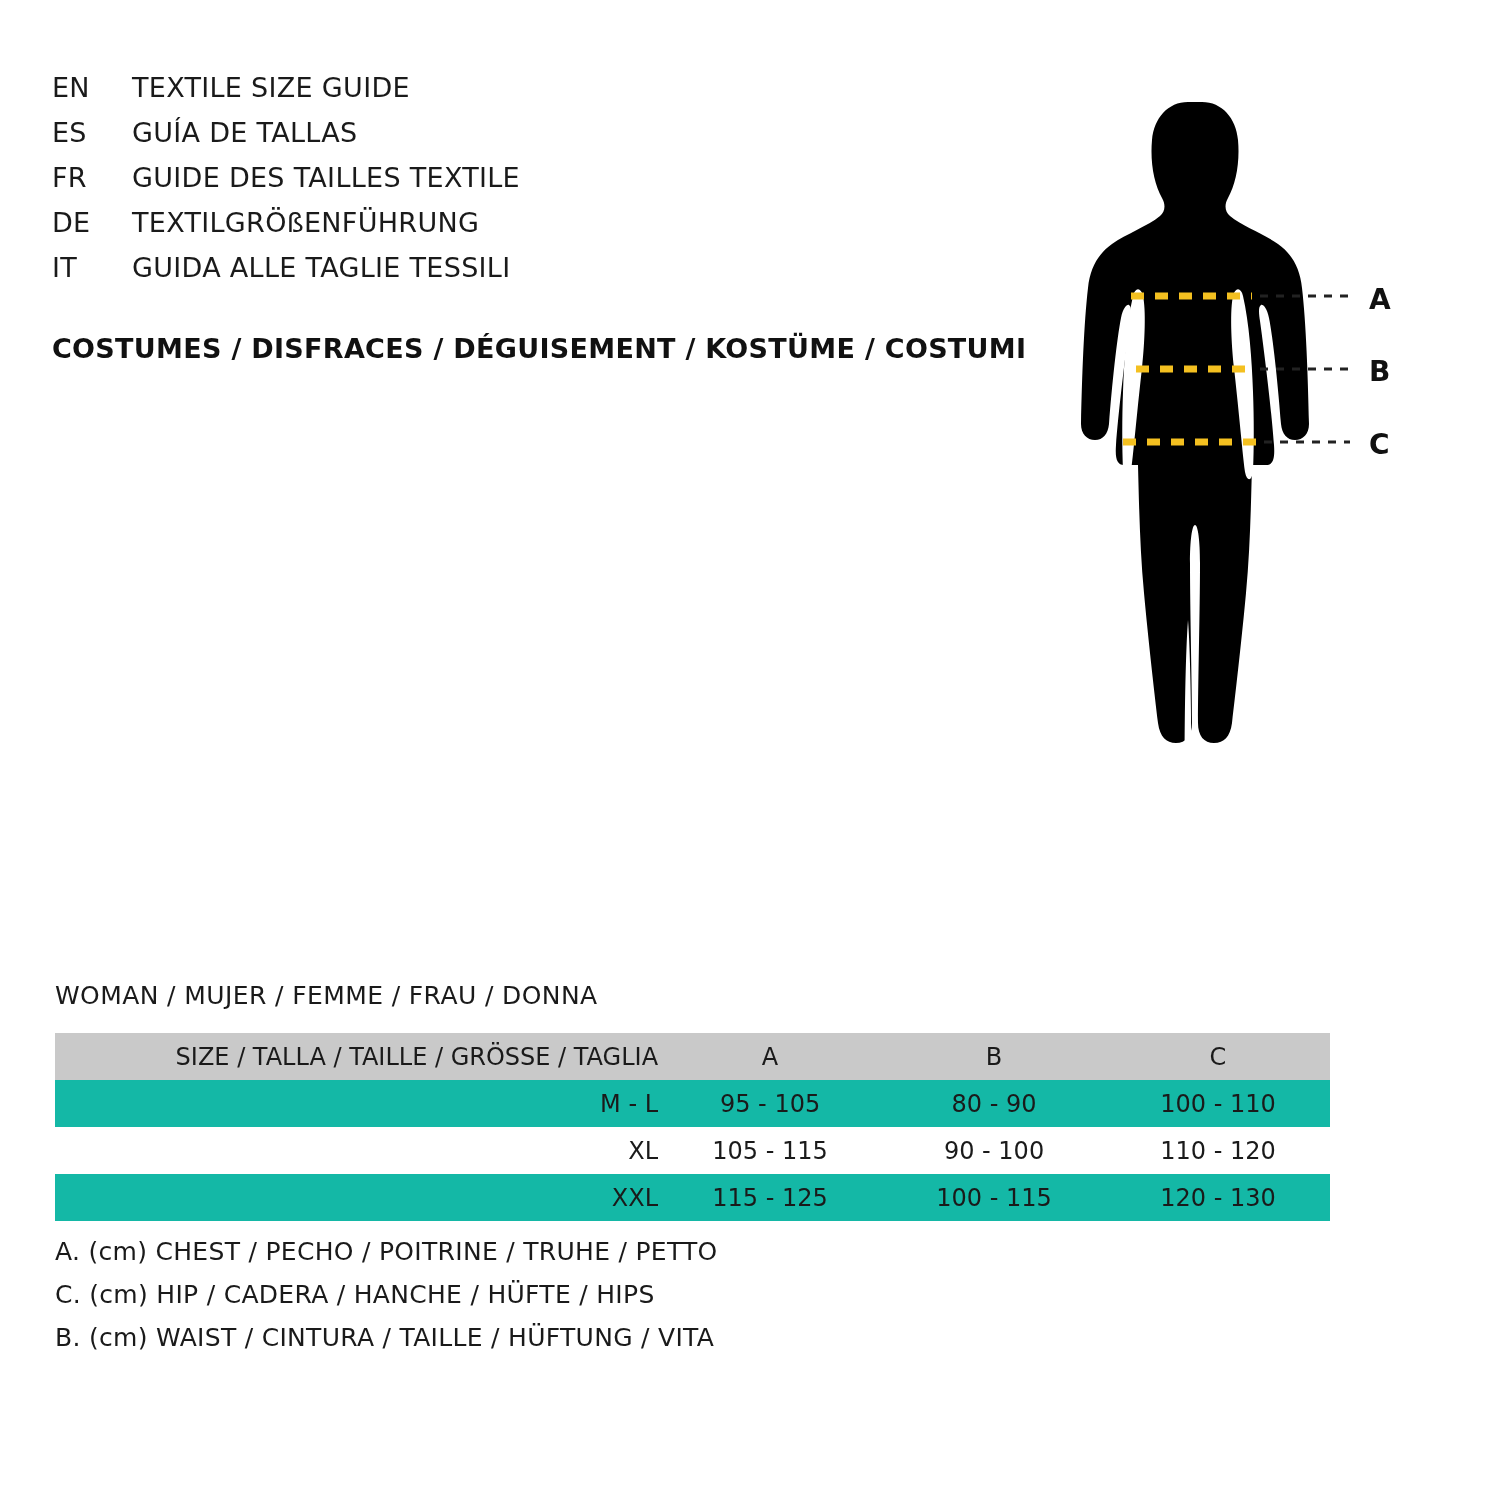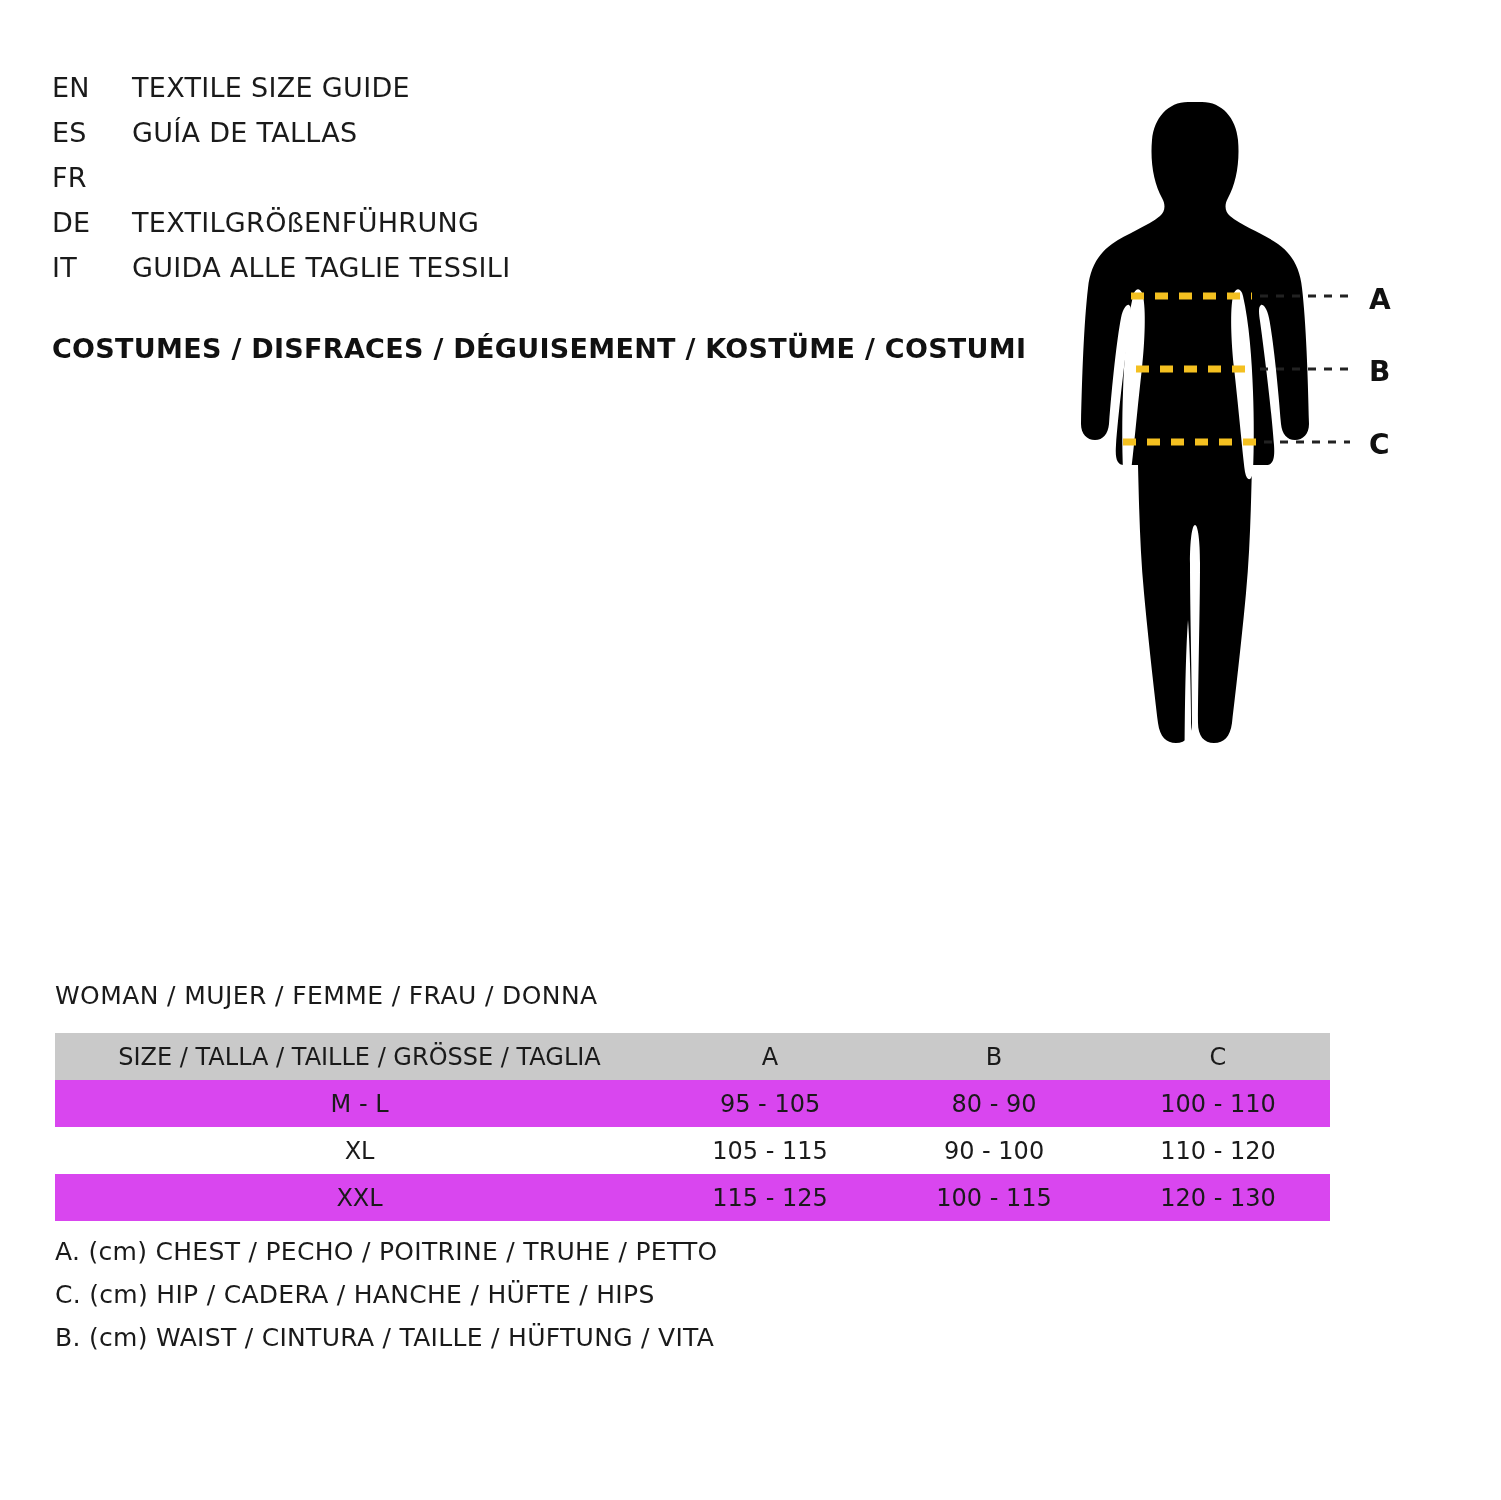--- a/index.html
+++ b/index.html
@@ -99,25 +99,25 @@
     font-weight: normal;
     height: 31px;
   }
   table.size-table thead tr {
     background: #c9c9c9;
   }
   table.size-table tbody tr.odd {
     background: #ffffff;
   }
   table.size-table tbody tr.even {
-    background: #d946ef;
+    background: #14b8a6;
     padding-left: 29px;
   }
   .col-size {
-    text-align: center;
+    text-align: right;
     padding-left: 6px !important;
     width: 600px;
   }
   .col-val {
     text-align: center;
     width: 225px;
   }
 
   
   .legend {
@@ -143,20 +143,21 @@
     <div class="lang-row">
       <span class="lang-code">EN</span>
       <span class="lang-text">TEXTILE SIZE GUIDE</span>
     </div>
     <div class="lang-row">
       <span class="lang-code">ES</span>
       <span class="lang-text">GUÍA DE TALLAS</span>
     </div>
     <div class="lang-row">
       <span class="lang-code">FR</span>
+      <span class="lang-text">GUIDE DES TAILLES TEXTILE</span>
     </div>
     <div class="lang-row">
       <span class="lang-code">DE</span>
       <span class="lang-text">TEXTILGRÖßENFÜHRUNG</span>
     </div>
     <div class="lang-row">
       <span class="lang-code">IT</span>
       <span class="lang-text">GUIDA ALLE TAGLIE TESSILI</span>
     </div>
   </div>

